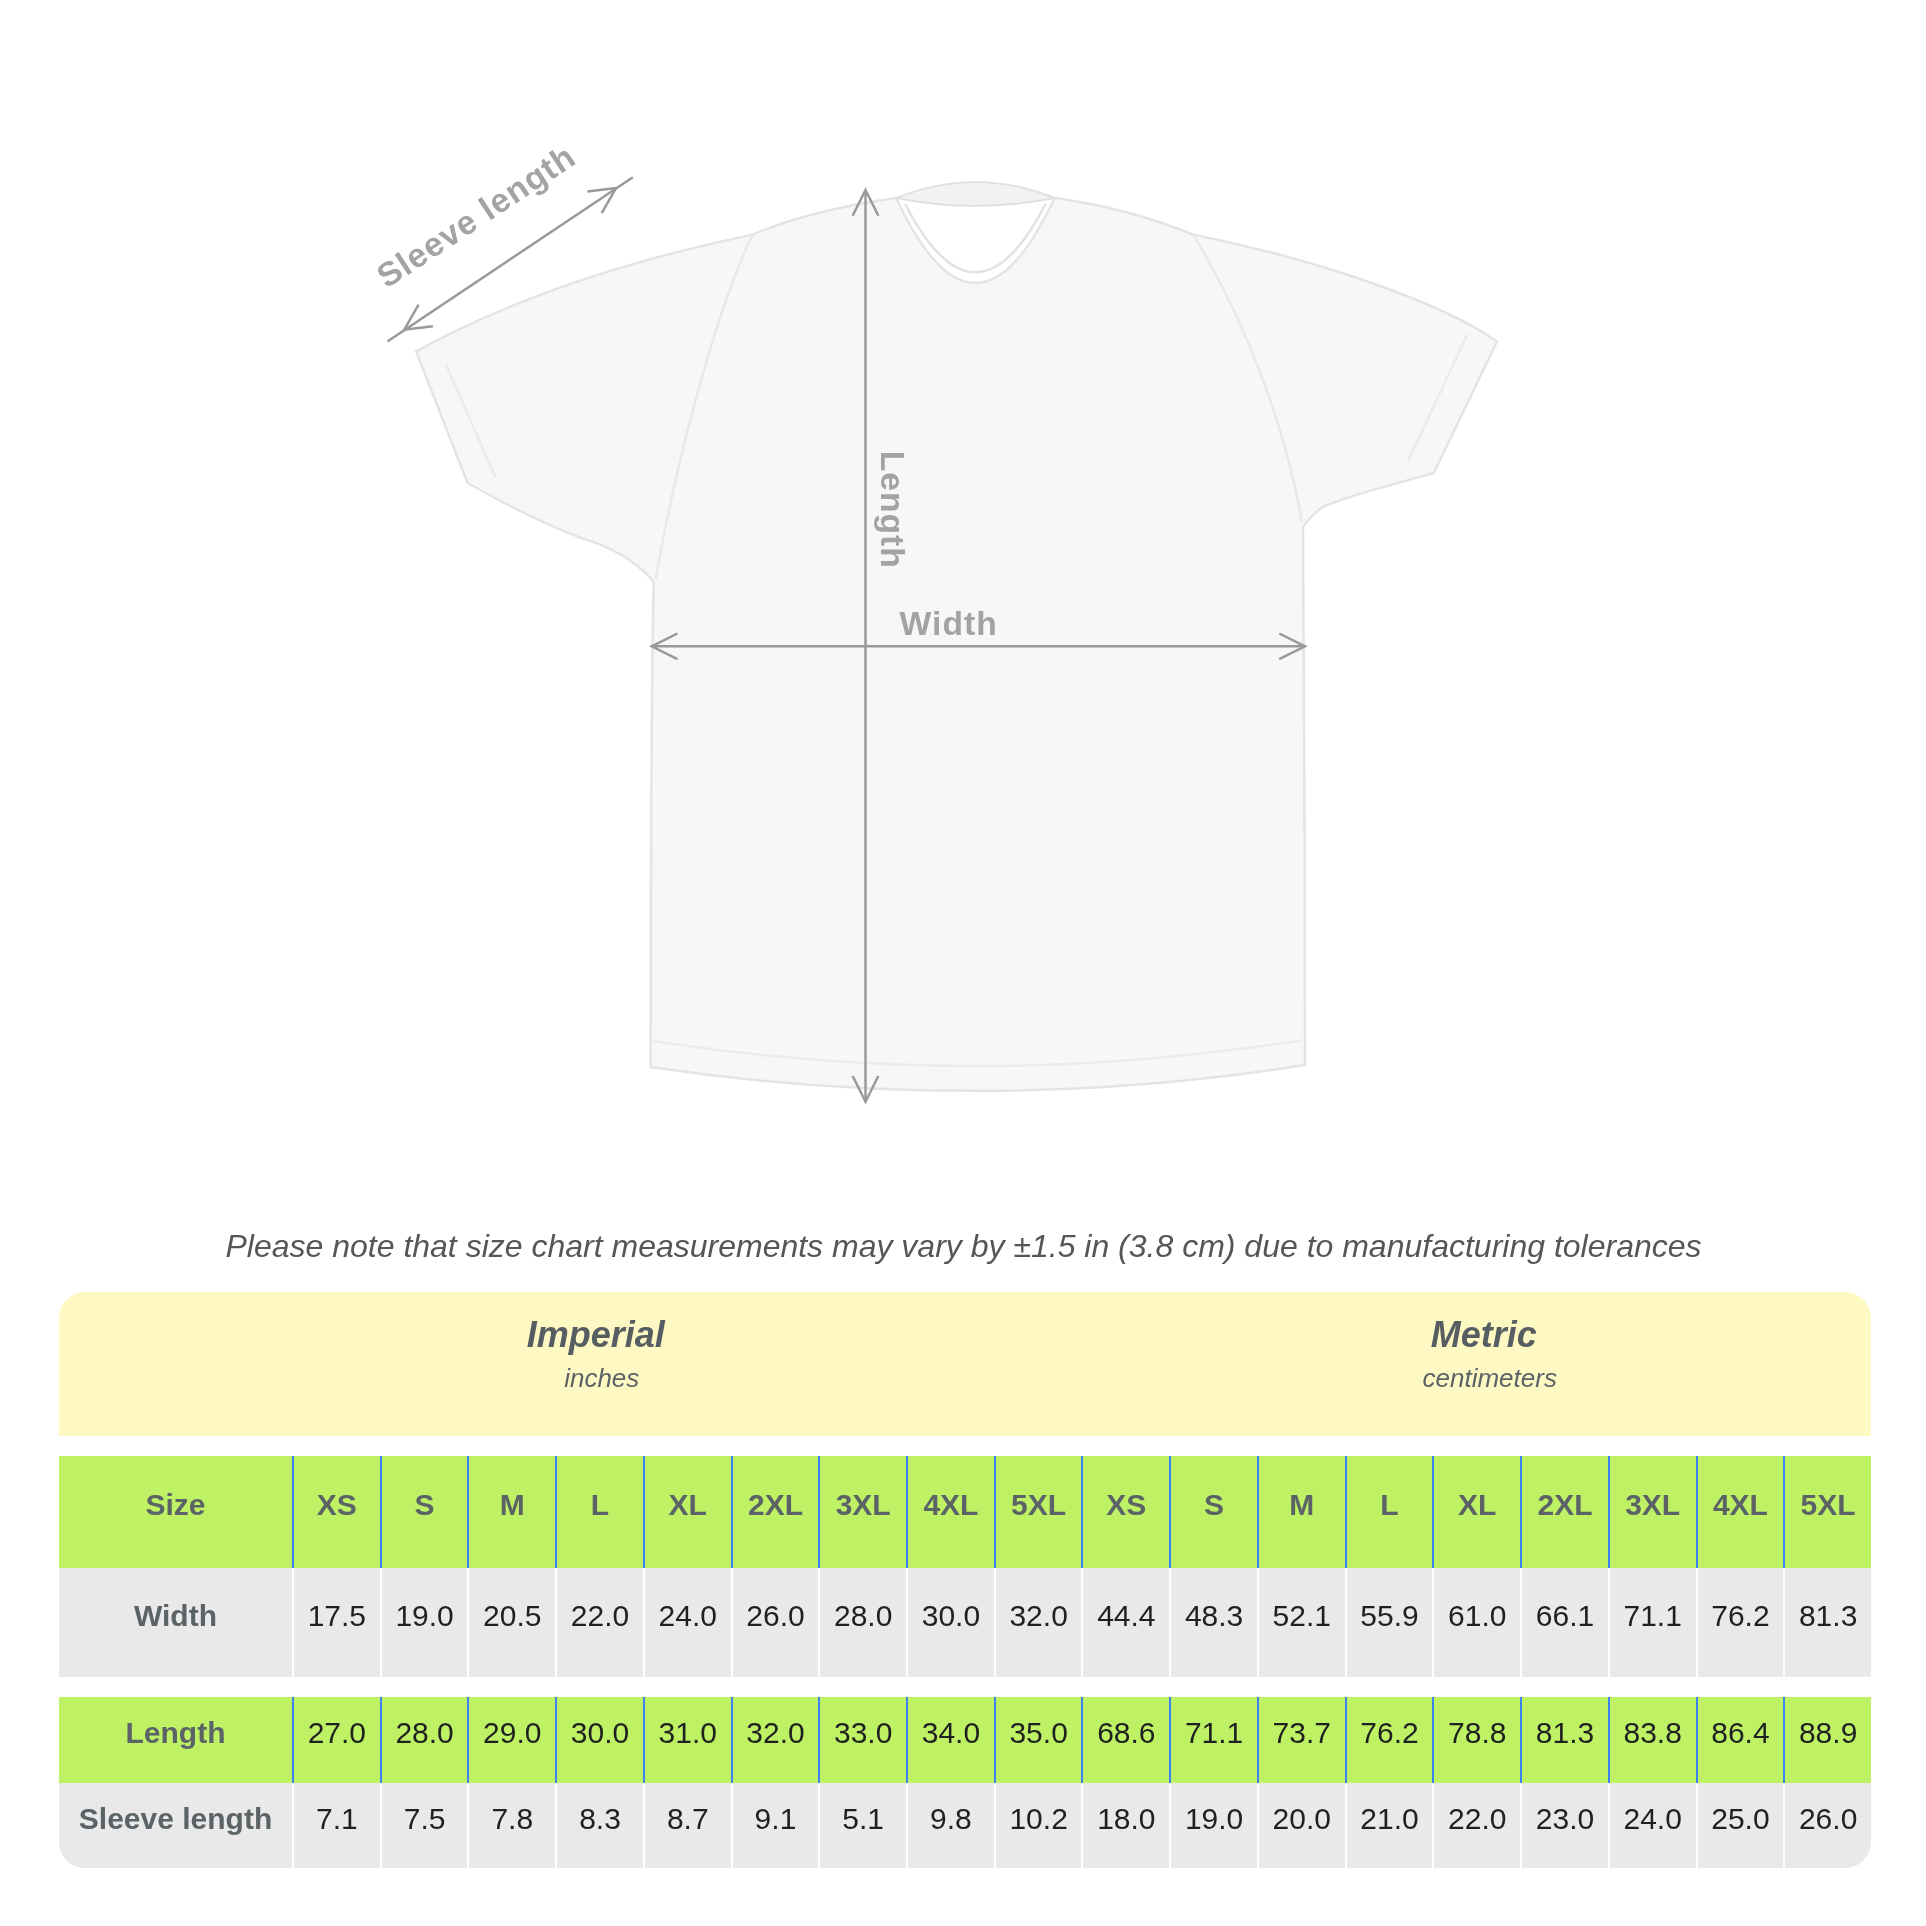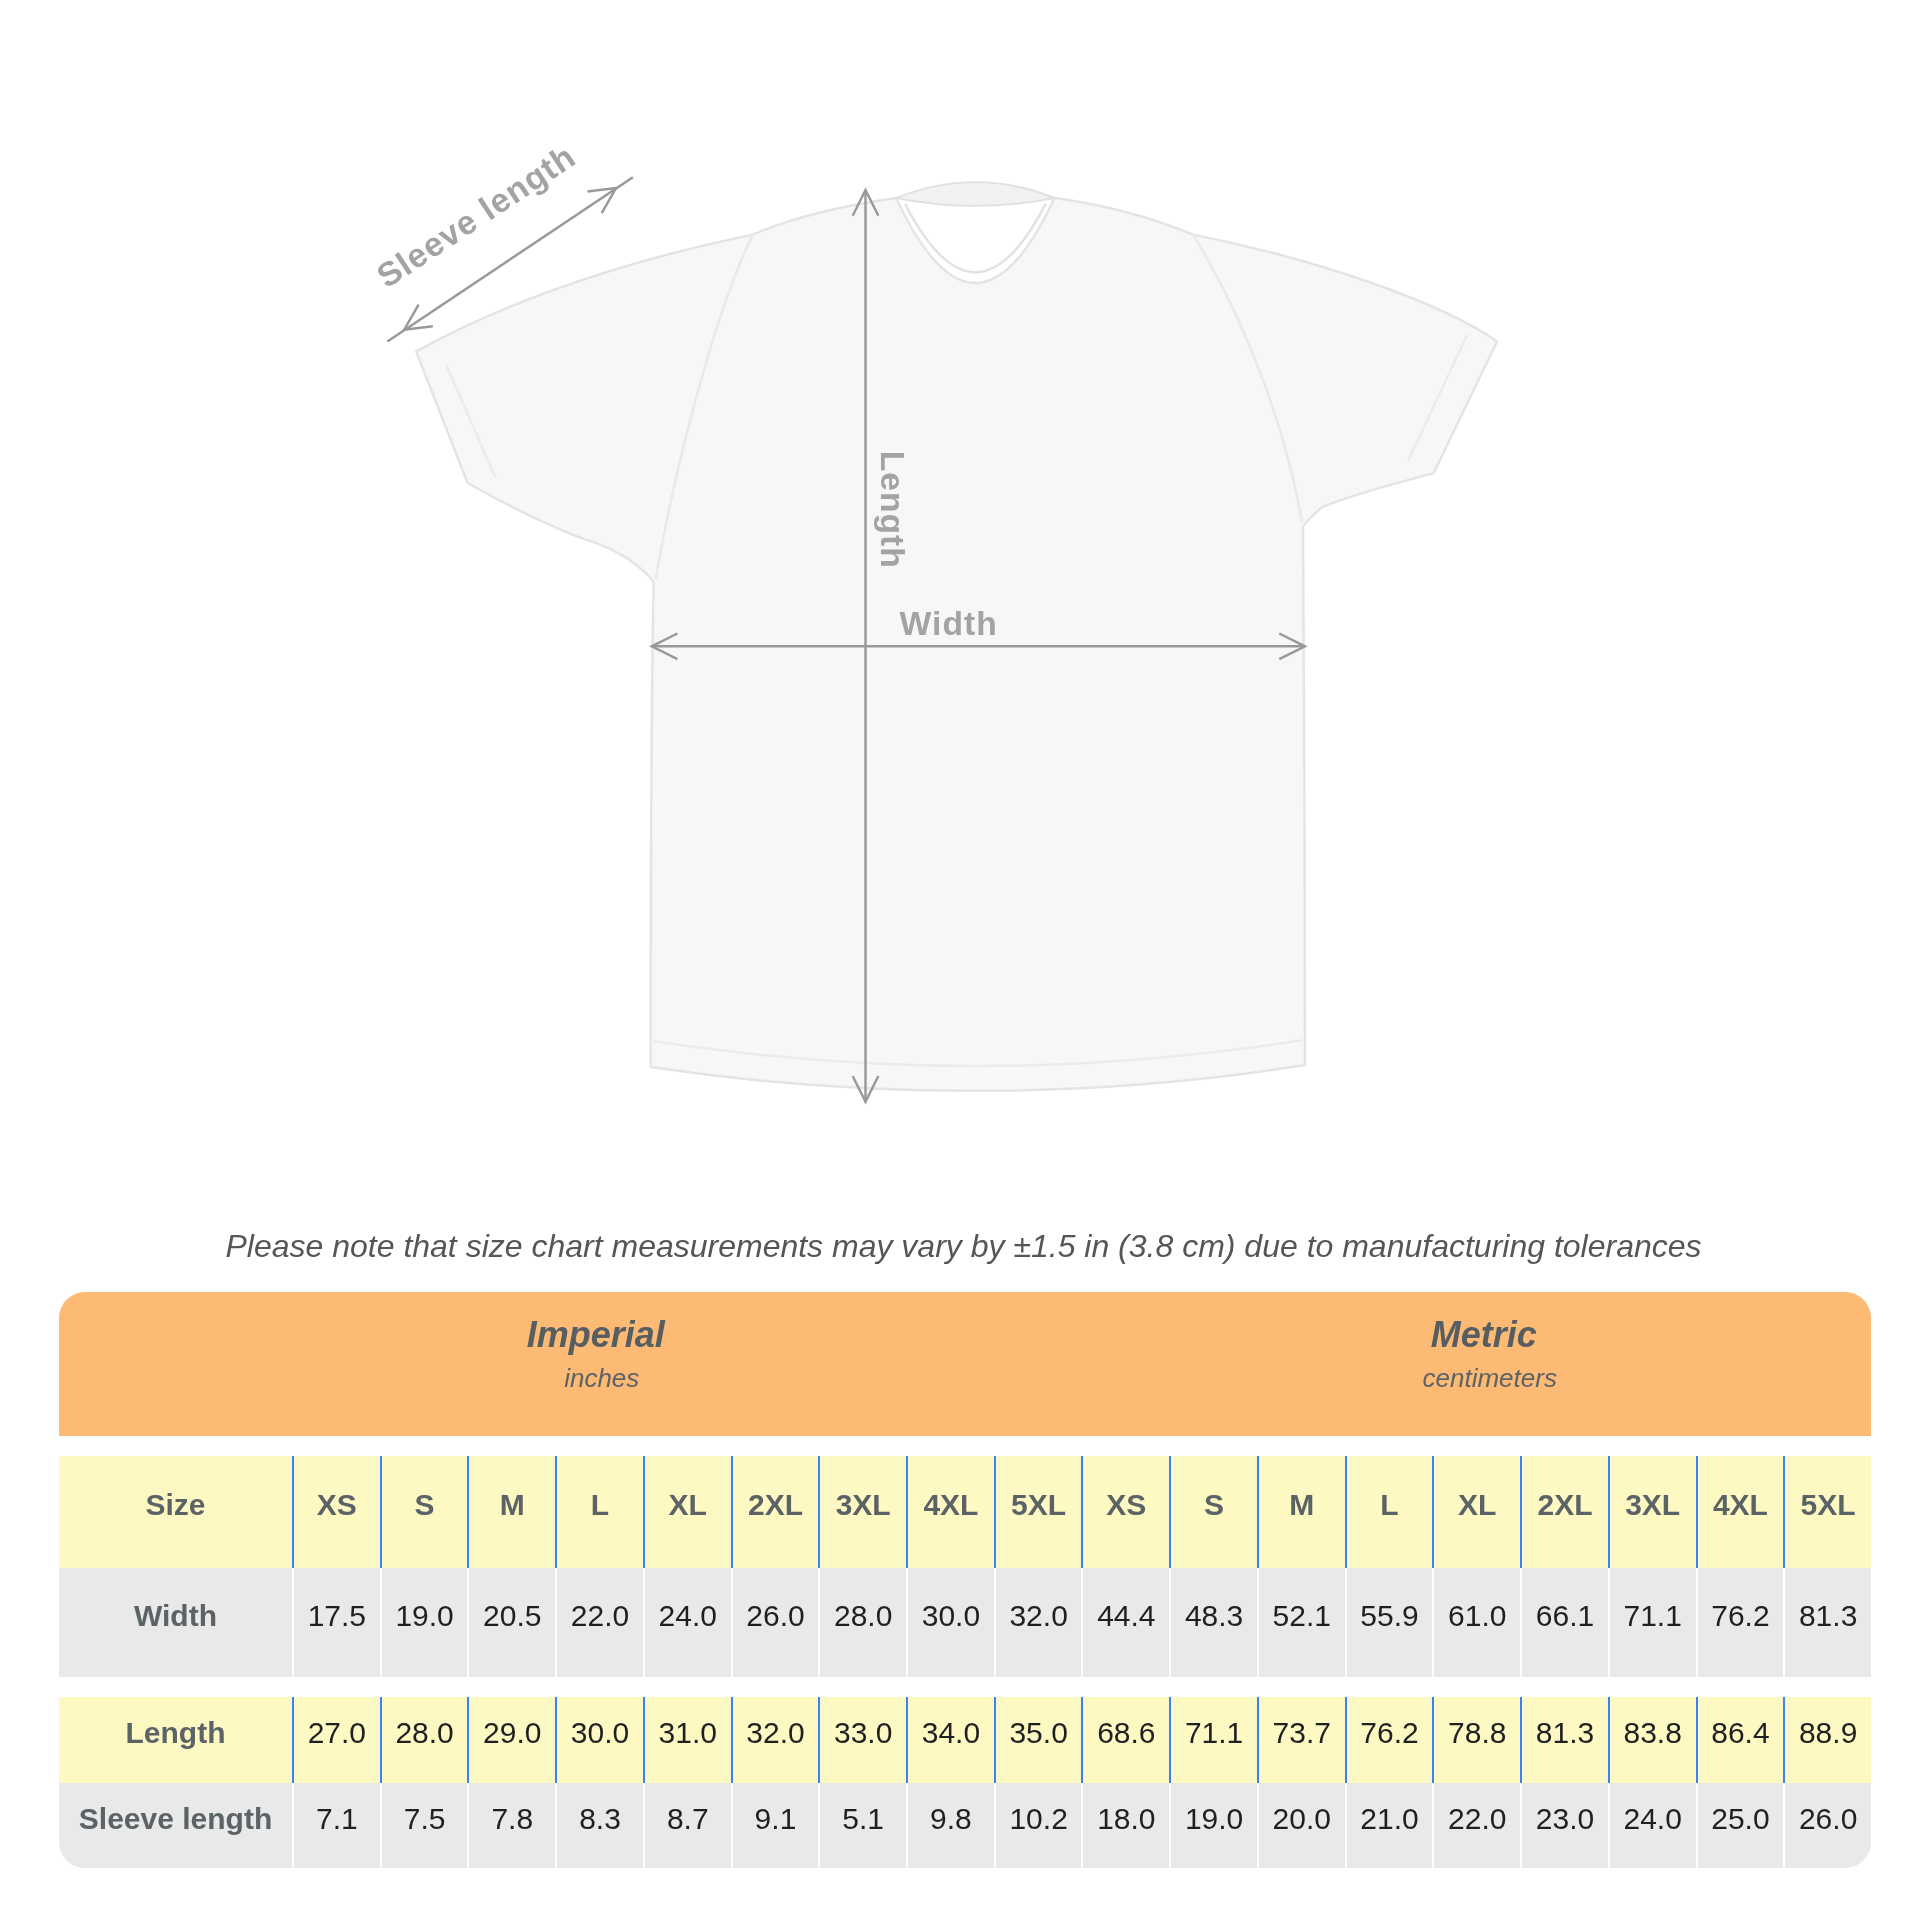--- a/index.html
+++ b/index.html
@@ -17,38 +17,38 @@
   }
   .chart-subtitle{
     position:absolute;left:0;top:1228px;width:1927px;text-align:center;
     font-size:32px;font-style:italic;color:#565656;
   }
   
   .size-table{
     position:absolute;left:59px;top:1292px;width:1812px;height:576px;
     border-radius:26px;overflow:hidden;background:#ffffff;
   }
-  .unit-band{display:flex;height:144px;background:#fdba74;padding-left:36px;}
+  .unit-band{display:flex;height:144px;background:#fef9c3;padding-left:36px;}
   .unit-section{display:flex;flex-direction:column;align-items:center;padding-top:22px;}
   .unit-section.imperial{width:56.39%;}
   .unit-section.metric{width:43.61%;}
   .unit-name{font-size:36px;font-weight:bold;font-style:italic;color:#565e62;line-height:42px;}
   .unit-sub{font-size:26px;font-style:italic;color:#5c6367;margin-top:7px;margin-left:12px;}
   .grid{
     display:grid;
     grid-template-columns:233px repeat(18,1fr);
     grid-template-rows:132px 109px 106px 86px;
   }
   .cell{
     display:flex;align-items:center;justify-content:center;
     padding-bottom:14px;box-sizing:border-box;
   }
   .hdr,.lbl{font-size:30px;font-weight:bold;color:#5c6367;}
   .val{font-size:30px;color:#1f2121;}
-  .row-w .cell{background:#fef9c3;margin-top:20px;}
+  .row-w .cell{background:#bef264;margin-top:20px;}
   .row-g .cell{background:#e9e9e9;}
   .row-w .cell.sep{border-left:2px solid #3b82f6;}
   .row-g .cell.sep{border-left:2px solid rgba(255,255,255,.92);}
 </style>
 </head>
 <body>
 
 <div class="page">
 
   <div class="diagram-wrap">

